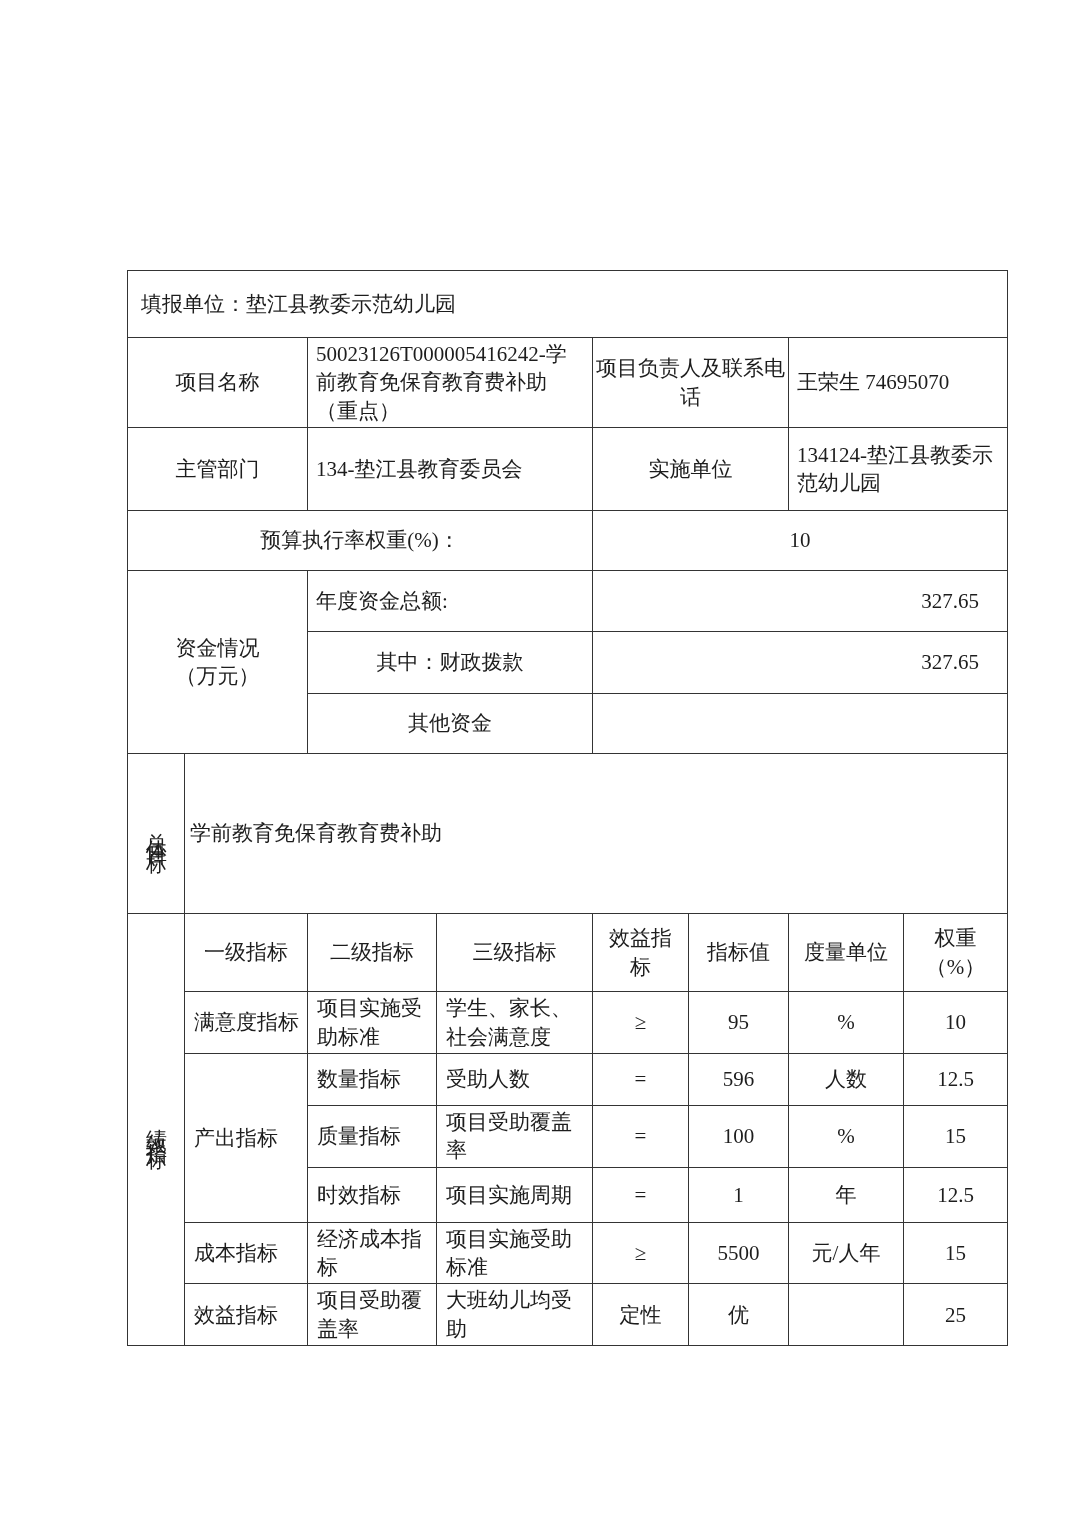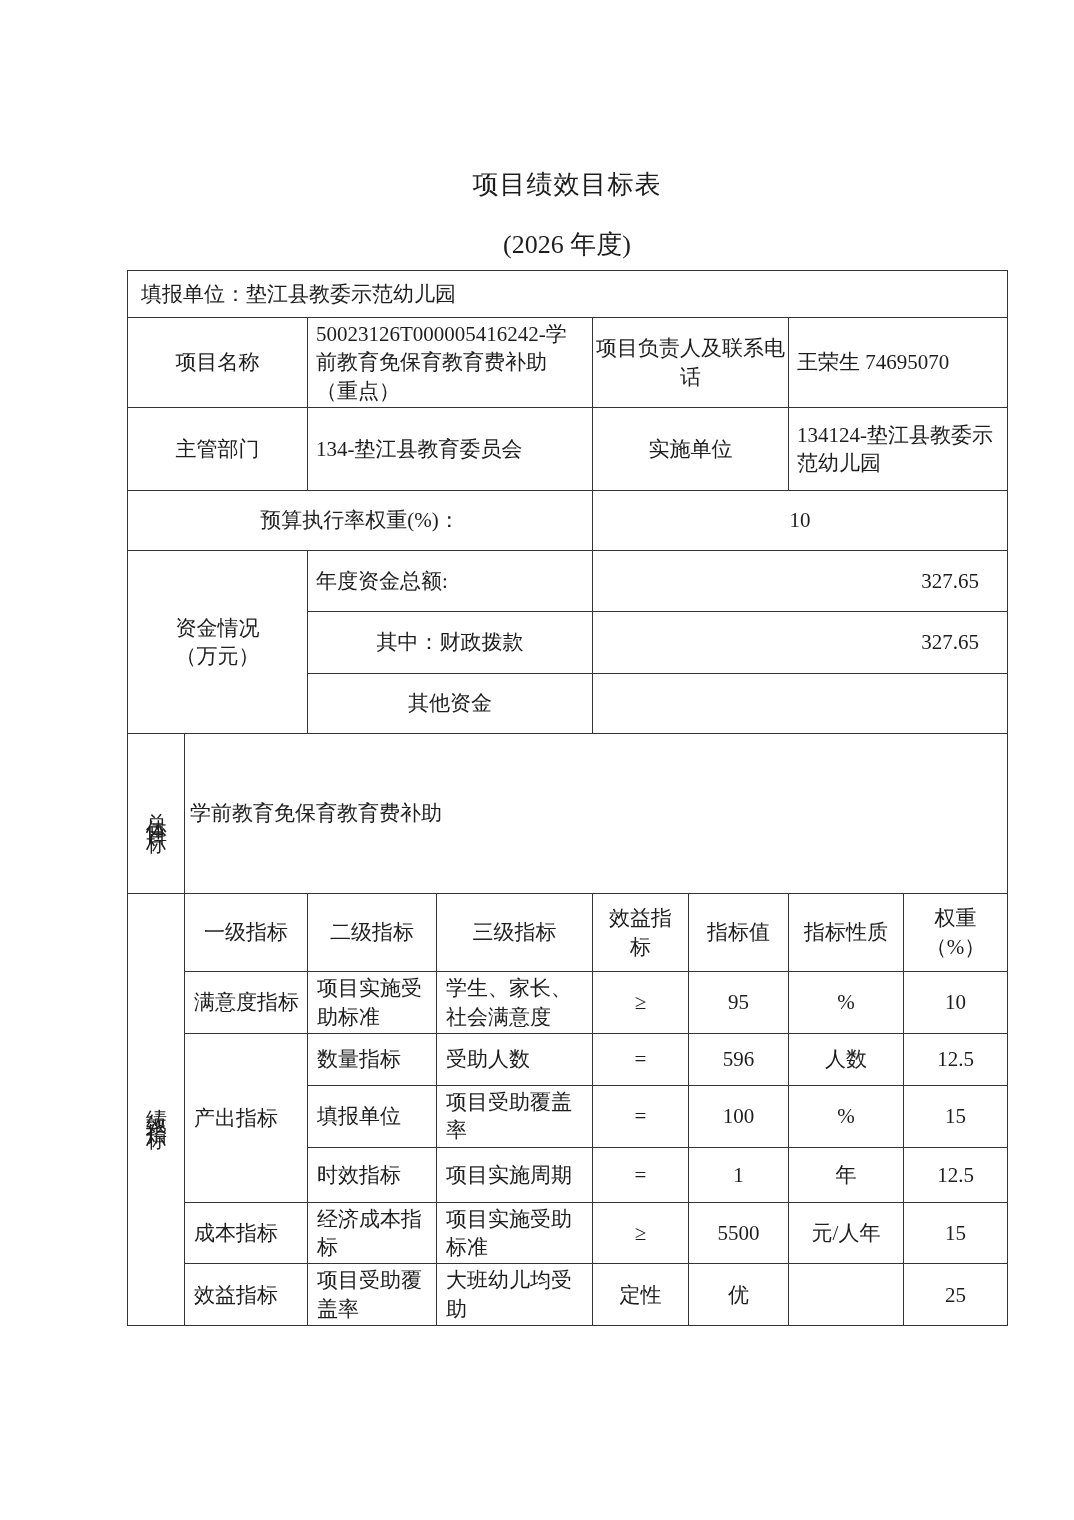--- a/index.html
+++ b/index.html
@@ -42,37 +42,35 @@
     text-orientation: upright;
     letter-spacing: 7px;
     line-height: 1.1;
   }
 </style>
 </head>
 <body>
 
 <div class="page">
 
-  <div class="doc-title">项目绩效目标表</div>
-  <div class="doc-subtitle">(2026 年度)</div>
 
   <table class="main">
     <colgroup>
       <col style="width:57px">
         <col style="width:123px">
         <col style="width:129px">
         <col style="width:156px">
       <col style="width:96px">
         <col style="width:100px">
         <col style="width:115px">
         <col style="width:104px">
     </colgroup>
 
     <tbody>
-        <tr style="height:47px">
+        <tr style="height:67px">
       <td colspan="8" class="tl" style="padding-left:13px">填报单位：垫江县教委示范幼儿园</td>
     </tr>
 
     <tr style="height:85px">
       <td colspan="2">项目名称</td>
       <td colspan="2" class="tl">50023126T000005416242-学前教育免保育教育费补助（重点）</td>
       <td colspan="2" class="tight">项目负责人及联系电话</td>
       <td colspan="2" class="tl">王荣生 74695070</td>
     </tr>
 
@@ -108,21 +106,21 @@
       <td colspan="7" class="tl" style="padding-left:5px">学前教育免保育教育费补助</td>
     </tr>
 
     <tr style="height:78px">
       <td rowspan="7"><span class="vert">绩效指标</span></td>
       <td>一级指标</td>
       <td>二级指标</td>
       <td>三级指标</td>
       <td>效益指标</td>
       <td>指标值</td>
-      <td>指标性质</td>
+      <td>度量单位</td>
       <td>权重（%）</td>
     </tr>
 
     <tr style="height:62px">
       <td class="tl pl">满意度指标</td>
       <td class="tl pl">项目实施受助标准</td>
       <td class="tl pl">学生、家长、社会满意度</td>
       <td>≥</td>
       <td>95</td>
       <td>%</td>
@@ -133,21 +131,21 @@
       <td rowspan="3" class="tl pl">产出指标</td>
       <td class="tl pl">数量指标</td>
       <td class="tl pl">受助人数</td>
       <td>=</td>
       <td>596</td>
       <td>人数</td>
       <td>12.5</td>
     </tr>
 
     <tr style="height:58px">
-      <td class="tl pl">填报单位</td>
+      <td class="tl pl">质量指标</td>
       <td class="tl pl">项目受助覆盖率</td>
       <td>=</td>
       <td>100</td>
       <td>%</td>
       <td>15</td>
     </tr>
 
     <tr style="height:55px">
       <td class="tl pl">时效指标</td>
       <td class="tl pl">项目实施周期</td>

